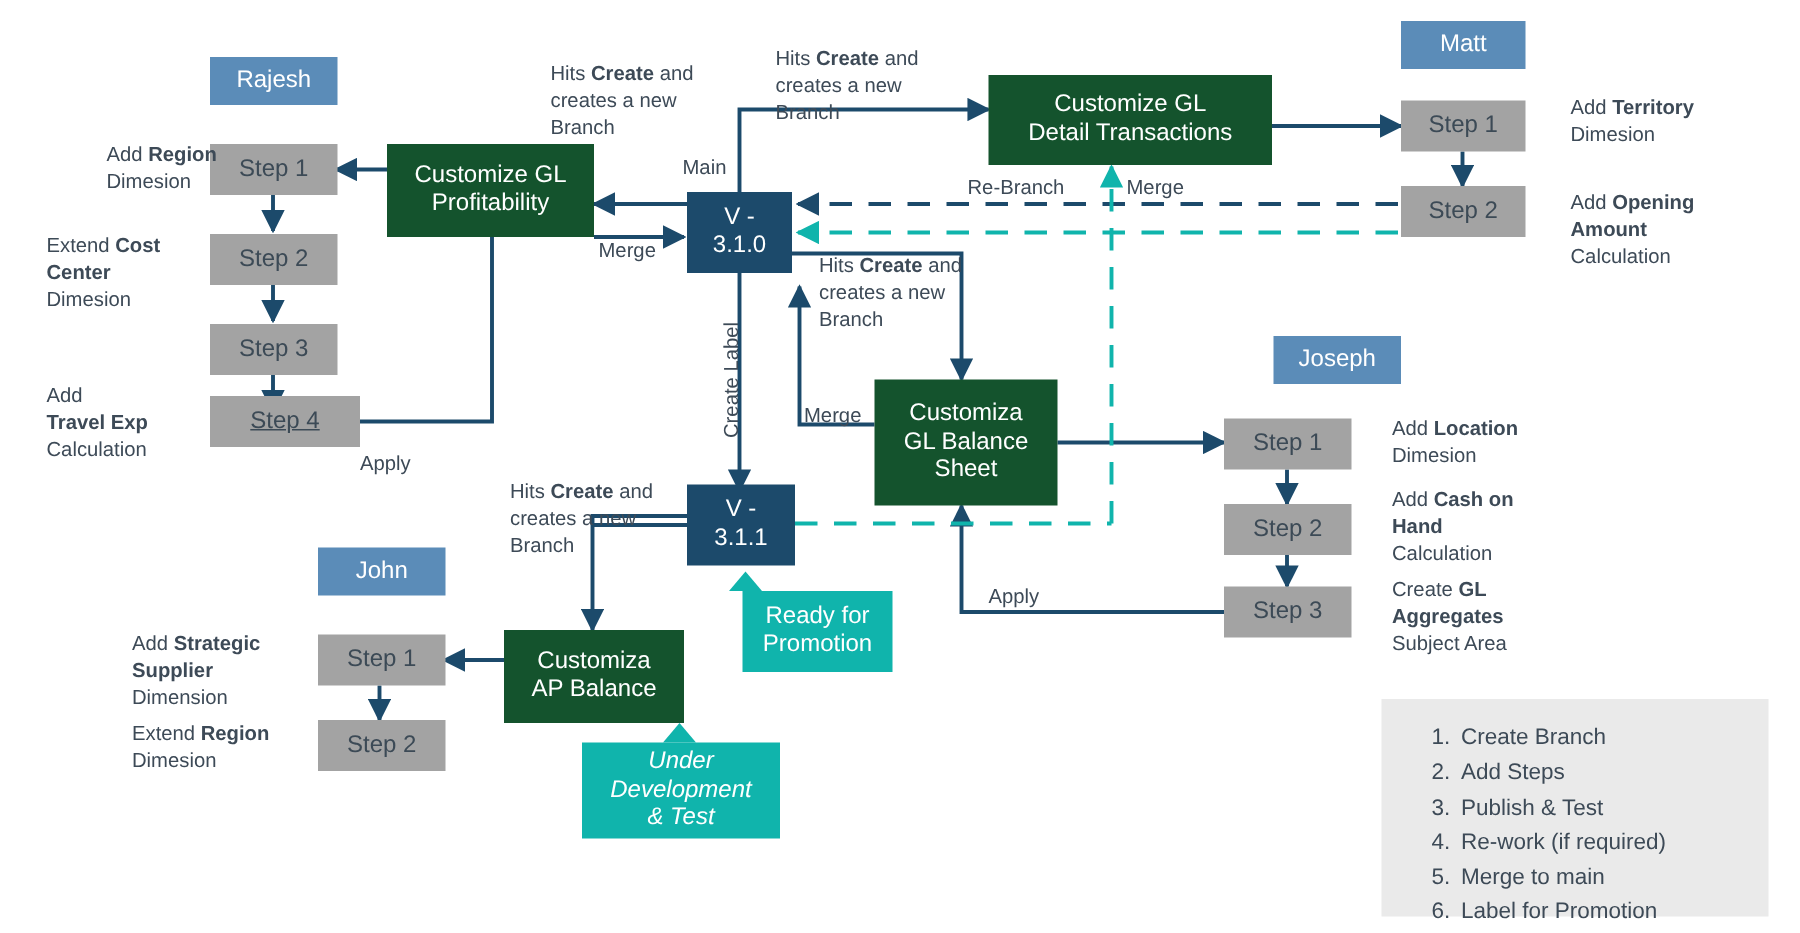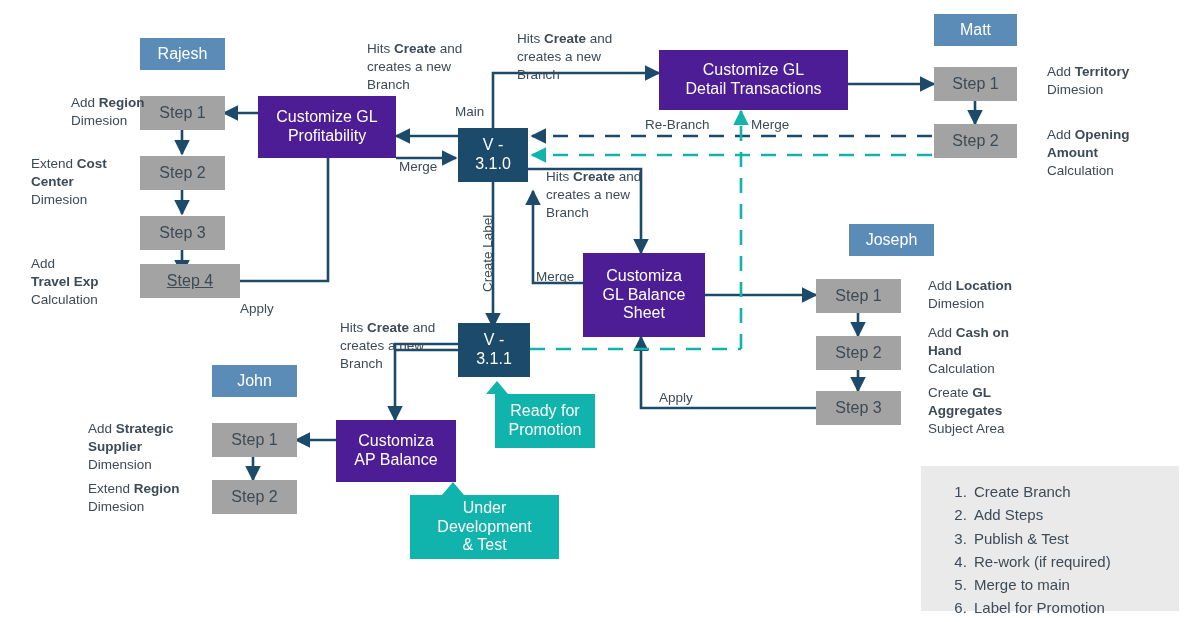--- a/index.html
+++ b/index.html
@@ -38,21 +38,21 @@
     background: #5b8cb8;
     color: #ffffff;
     font-size: 16px;
   }
   .step {
     background: #a3a3a3;
     color: #3c4a56;
     font-size: 16px;
   }
   .branch {
-    background: #4c1d95;
+    background: #14532d;
     color: #ffffff;
     font-size: 16px;
   }
   .version {
     background: #1c4a6b;
     color: #ffffff;
     font-size: 16px;
   }
   .callout {
     background: #10b4ac;
@@ -219,21 +219,21 @@
 3.1.0</div>
 
   <div class="node version" style="left:458px; top:323px; width:72px; height:54px; white-space:pre-line;">V -
 3.1.1</div>
 
   <div class="callout-tip" style="left:486px; top:381px;"></div>
   <div class="node callout" style="left:495px; top:394px; width:100px; height:54px; white-space:pre-line;">Ready for
 Promotion</div>
 
   <div class="callout-tip" style="left:442px; top:482px;"></div>
-  <div class="node callout" style="left:410px; top:495px; width:149px; height:64px; white-space:pre-line;">Under
+  <div class="node callout" style="left:388px; top:495px; width:132px; height:64px; white-space:pre-line;font-style:italic;">Under
 Development
 &amp; Test</div>
 
   <div class="node person" style="left:934px; top:14px; width:83px; height:32px;">
     <span>Matt</span>
   </div>
   <div class="node step" style="left:934px; top:67px; width:83px; height:34px;">
     <span>Step 1</span>
   </div>
   <div class="node step" style="left:934px; top:124px; width:83px; height:34px;">

